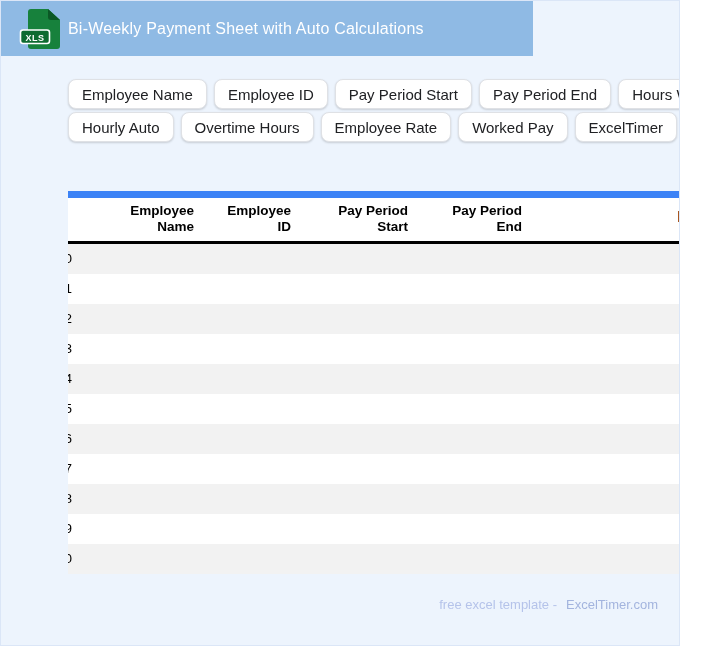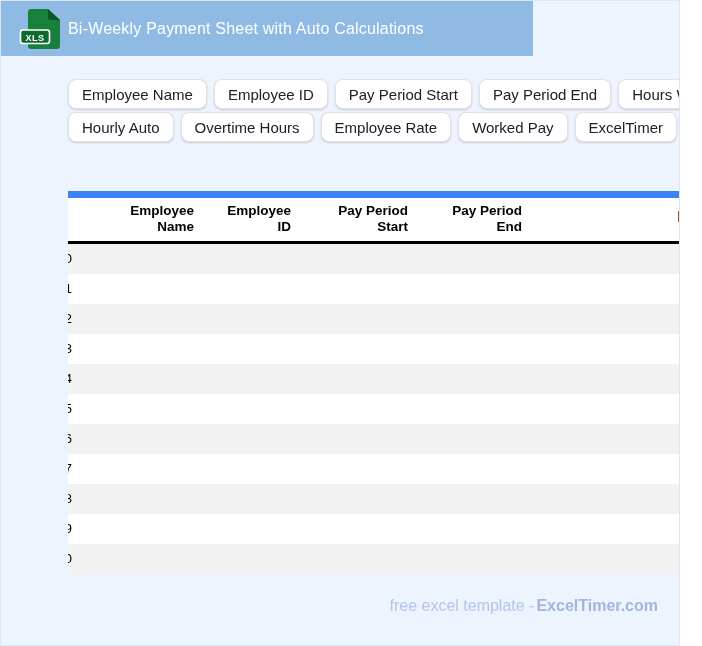--- a/index.html
+++ b/index.html
@@ -82,26 +82,26 @@
   .rownum{
     position:absolute;left:-17px;top:0;
     width:21px;height:30px;line-height:30px;
     text-align:right;
     font-size:13.5px;color:#000;
   }
 
   
   .footer{
     position:absolute;right:21px;top:596px;
-    display:flex;align-items:baseline;gap:2px;
-    font-size:16px;
+    display:flex;align-items:baseline;gap:9px;
+    font-size:13px;
     color:var(--footer-text,#b5c3ea);
   }
   .footer-brand{
-    font-weight:bold;
+    font-weight:normal;
     color:var(--footer-brand,#a3b4de);
     text-decoration:none;
     cursor:pointer;
   }
 </style>
 </head>
 <body>
 
 <div class="page">
 

